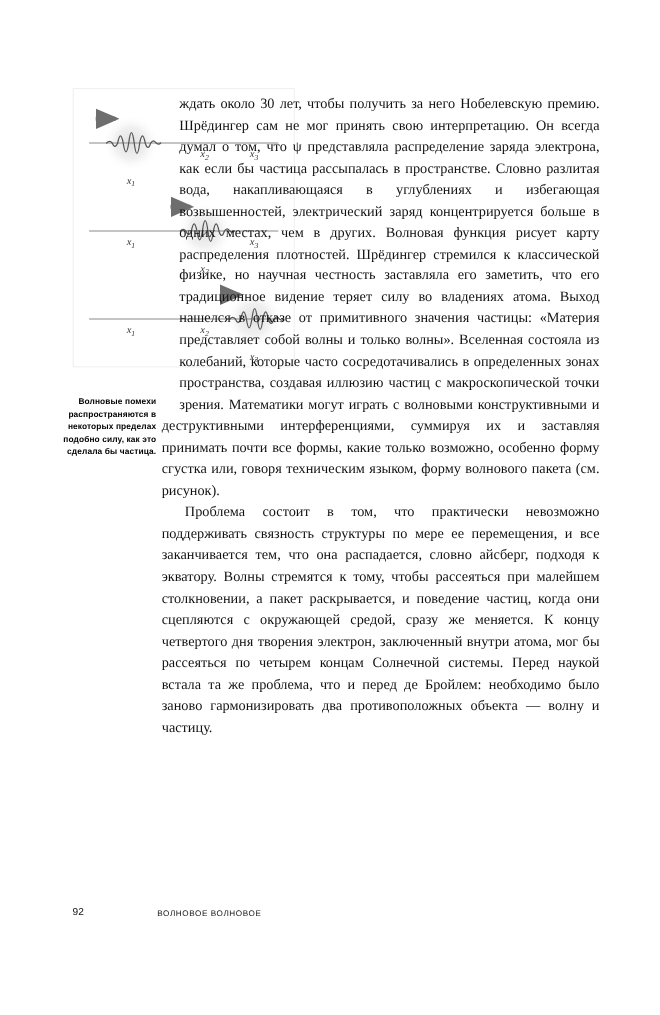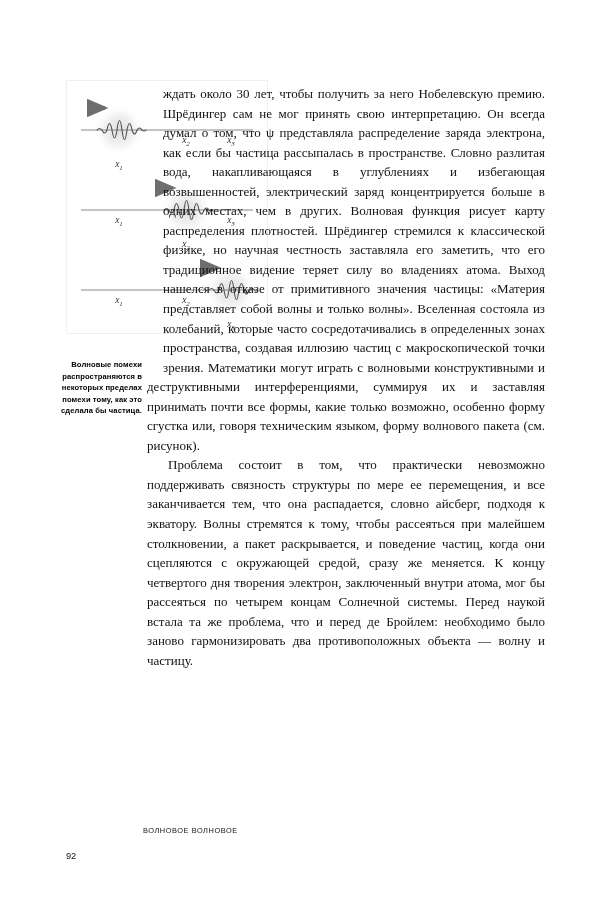--- a/index.html
+++ b/index.html
@@ -86,21 +86,20 @@
     font-size: 7.4px;
     letter-spacing: 0.55px;
     color: #111111;
   }
   .footer .pageno {
     position: absolute;
     left: 0;
     top: 0;
     font-size: 9.2px;
     letter-spacing: 0;
-    margin-top: 27px;
   }
   .footer .runhead {
     position: absolute;
     left: 77px;
     top: 2px;
   }
 </style>
 </head>
 <body>
 
@@ -147,21 +146,21 @@
         <line x1="14" y1="209" x2="186" y2="209" stroke="#8a8a8a" stroke-width="1.1"></line>
         <path d="M142 209 q2.5 -3 5 0 q2.5 6 5 0 q2.5 -13 5 0 q2.5 16 5 0
                  q2.5 -19 5 0 q2.5 19 5 0 q2.5 -13 5 0 q2.5 8 5 0 q2.5 -4 5 0 q2.5 2 4 0" fill="none" stroke="#555555" stroke-width="1.15" stroke-linecap="round"></path>
         <text x="52" y="222" font-family="Liberation Serif, serif" font-size="9.5" font-style="italic" fill="#333333" text-anchor="middle">x<tspan font-size="7" dy="2.5">1</tspan></text>
         <text x="119" y="222" font-family="Liberation Serif, serif" font-size="9.5" font-style="italic" fill="#333333" text-anchor="middle">x<tspan font-size="7" dy="2.5">2</tspan></text>
         <text x="164" y="246" font-family="Liberation Serif, serif" font-size="9.5" font-style="italic" fill="#333333" text-anchor="middle">x<tspan font-size="7" dy="2.5">3</tspan></text>
       </g>
     </svg>
   </div>
 
-  <div class="caption">Волновые помехи распространяются в некоторых пределах помехи тому, как это сделала бы частица.</div>
+  <div class="caption">Волновые помехи распространяются в некоторых пределах подобно силу, как это сделала бы частица.</div>
 
   <div class="bodytext">
     <div class="cutout"></div>
     <p class="noindent">ждать около 30 лет, чтобы получить за него Нобелевскую премию. Шрёдингер сам не мог принять свою интерпретацию. Он всегда думал о том, что ψ представляла распределение заряда электрона, как если бы частица рассыпалась в пространстве. Словно разлитая вода, накапливающаяся в углублениях и избегающая возвышенностей, электрический заряд концентрируется больше в одних местах, чем в других. Волновая функция рисует карту распределения плотностей. Шрёдингер стремился к классической физике, но научная честность заставляла его заметить, что его традиционное видение теряет силу во владениях атома. Выход нашелся в отказе от примитивного значения частицы: «Материя представляет собой волны и только волны». Вселенная состояла из колебаний, которые часто сосредотачивались в определенных зонах пространства, создавая иллюзию частиц с макроскопической точки зрения. Математики могут играть с волновыми конструктивными и деструктивными интерференциями, суммируя их и заставляя принимать почти все формы, какие только возможно, особенно форму сгустка или, говоря техническим языком, форму волнового пакета (см. рисунок).</p>
     <p>Проблема состоит в том, что практически невозможно поддерживать связность структуры по мере ее перемещения, и все заканчивается тем, что она распадается, словно айсберг, подходя к экватору. Волны стремятся к тому, чтобы рассеяться при малейшем столкновении, а пакет раскрывается, и поведение частиц, когда они сцепляются с окружающей средой, сразу же меняется. К концу четвертого дня творения электрон, заключенный внутри атома, мог бы рассеяться по четырем концам Солнечной системы. Перед наукой встала та же проблема, что и перед де Бройлем: необходимо было заново гармонизировать два противоположных объекта — волну и частицу.</p>
   </div>
 
   <div class="footer">
     <span class="pageno">92</span>
     <span class="runhead">ВОЛНОВОЕ ВОЛНОВОЕ</span>

